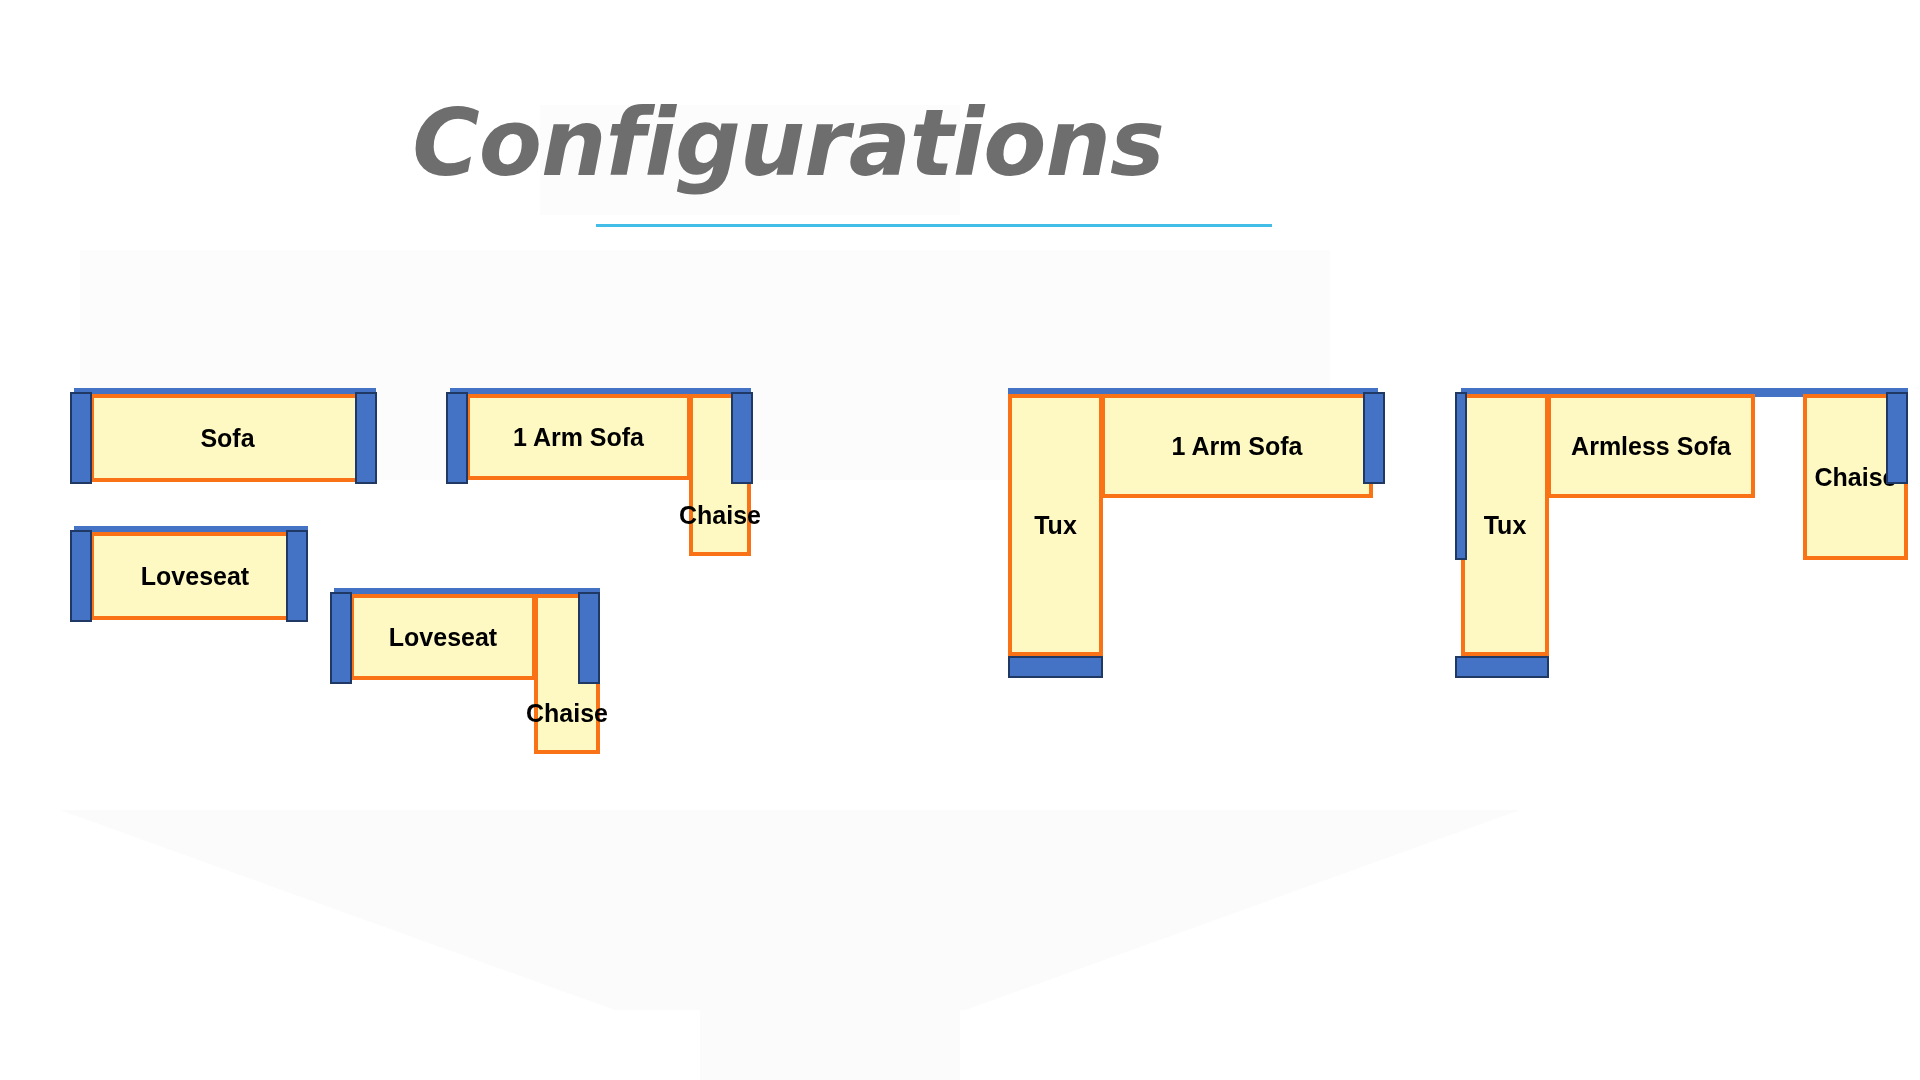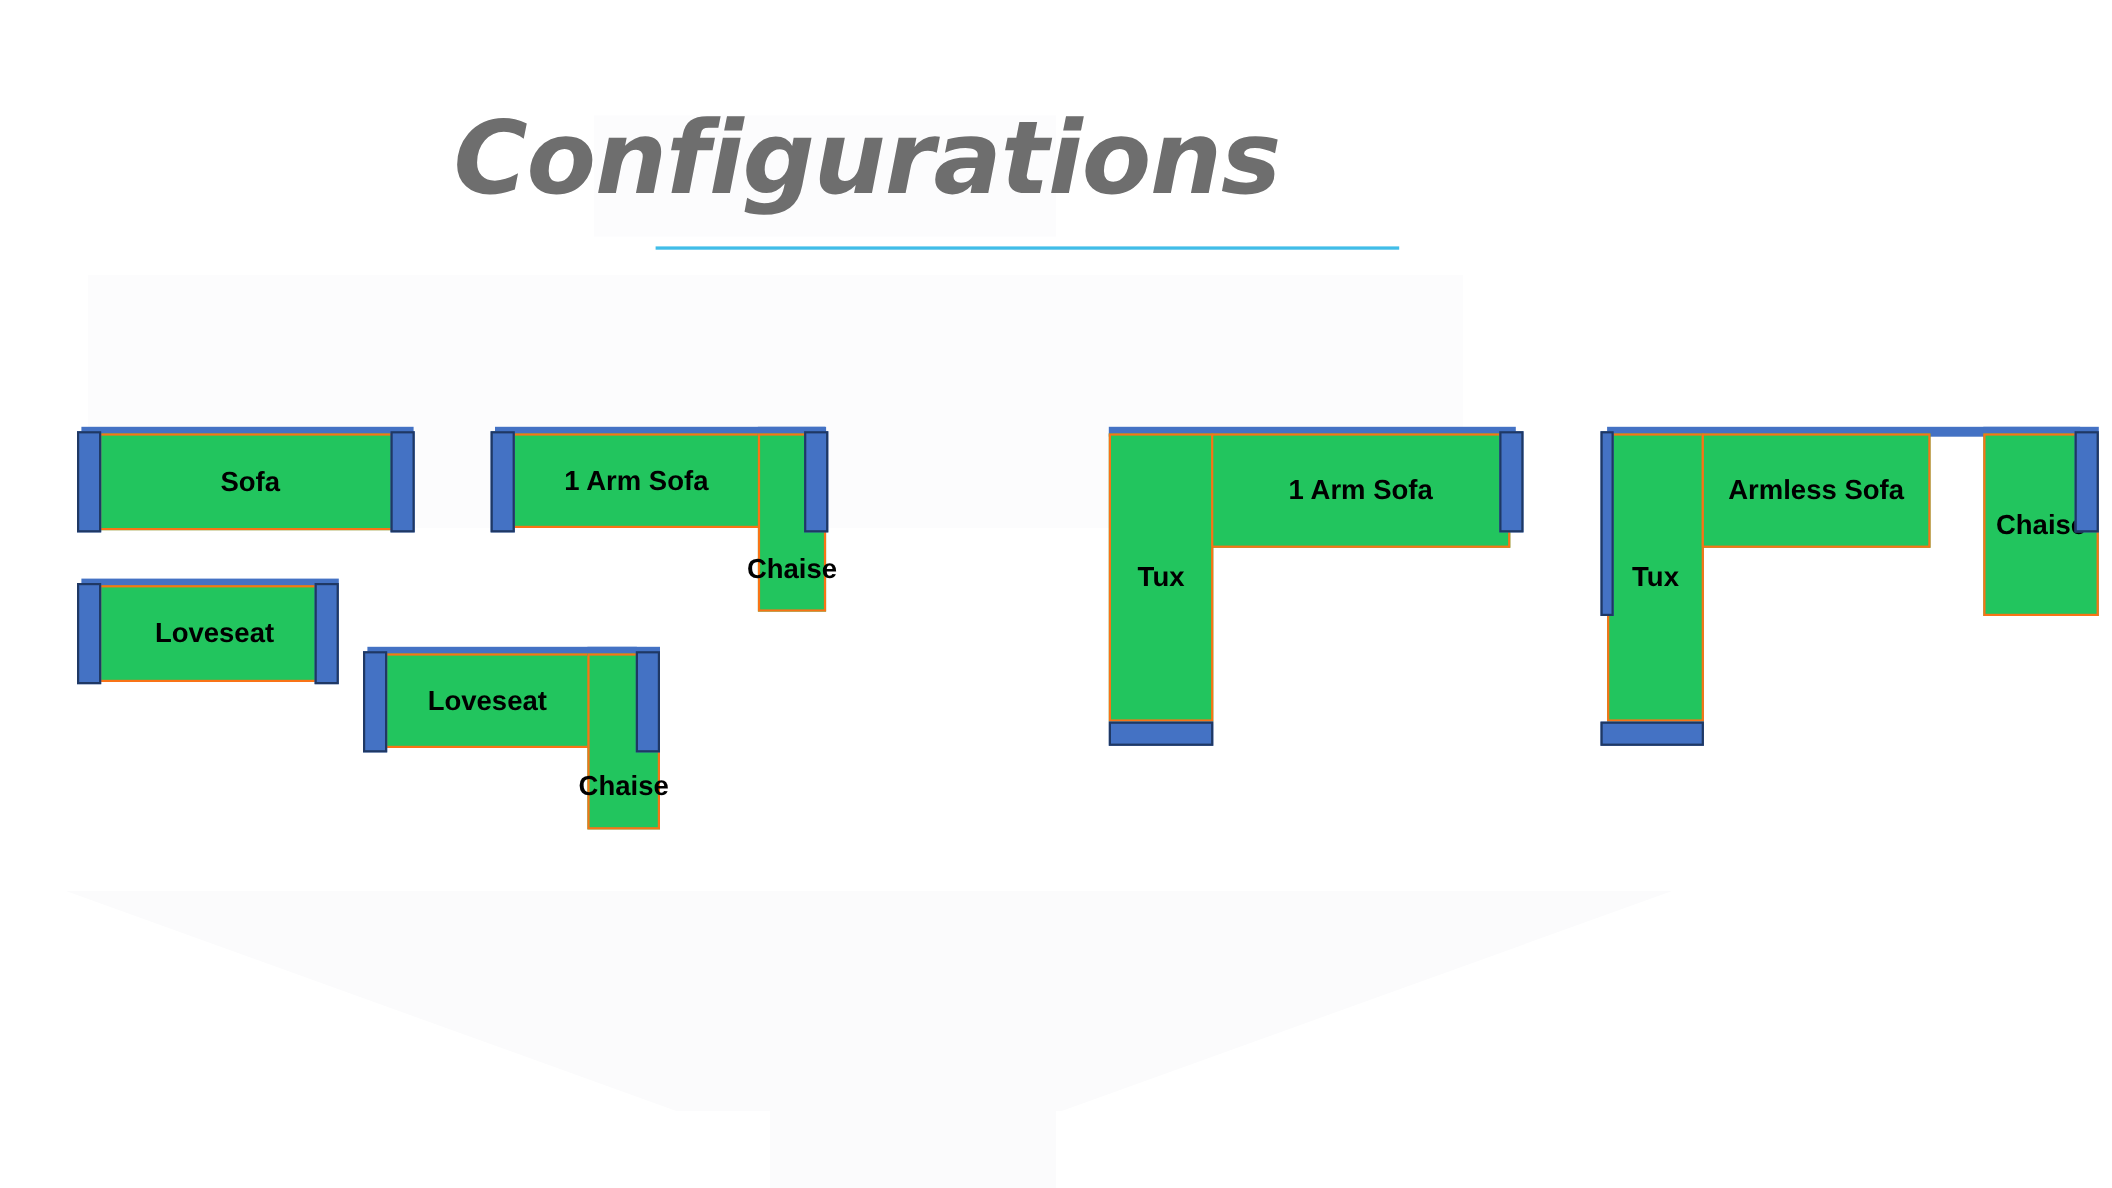--- a/index.html
+++ b/index.html
@@ -64,22 +64,22 @@
     height: 3px;
     background: #41bde8;
   }
 
   
   .cfg-group { position: absolute; }
 
   
   .seat {
     position: absolute;
-    background: #22c55e;
-    border: 2px solid #f97316;
+    background: #fef9c3;
+    border: 4px solid #f97316;
     box-sizing: border-box;
     display: flex;
     align-items: center;
     justify-content: center;
   }
   .seat-label {
     font-family: "Liberation Sans", sans-serif;
     font-size: 25px;
     font-weight: bold;
     color: #000000;

